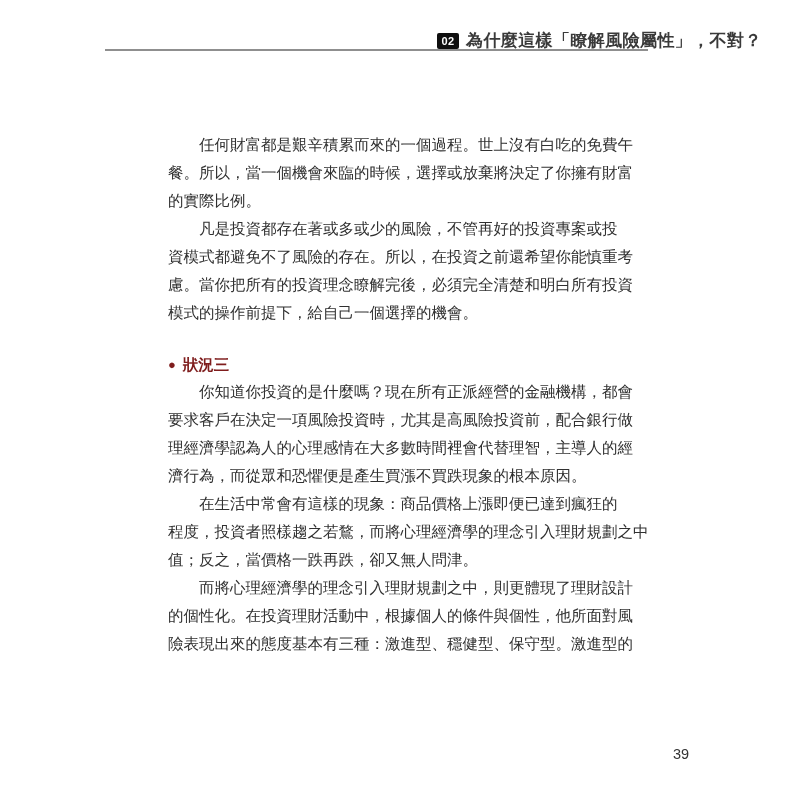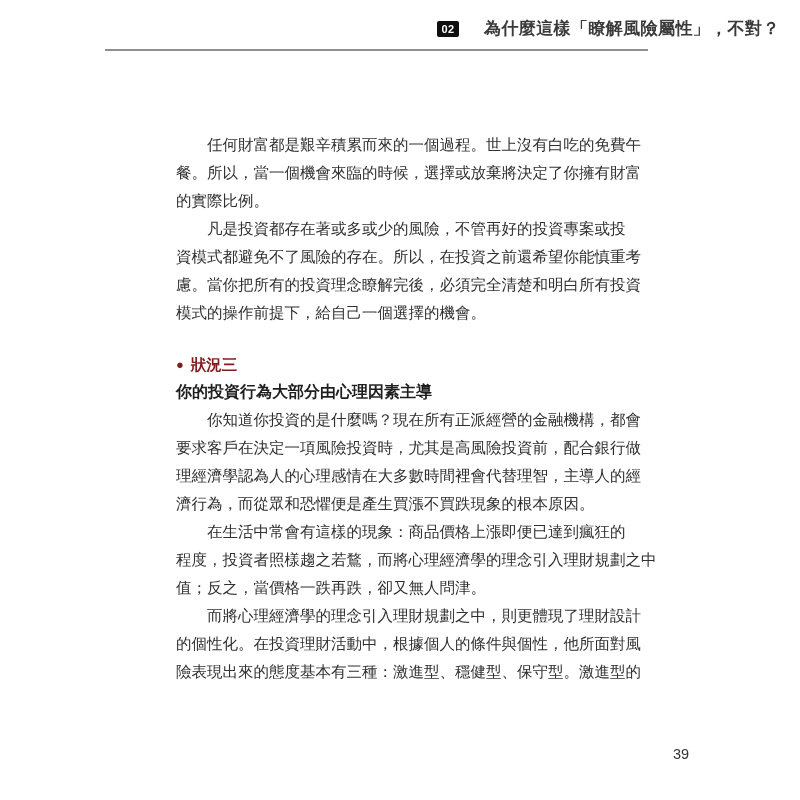--- a/index.html
+++ b/index.html
@@ -16,26 +16,26 @@
   .header-rule {
     position: absolute;
     left: 105px;
     top: 49px;
     width: 543px;
     height: 2px;
     background: #8f8f8f;
   }
   .running-header {
     position: absolute;
-    top: 20px;
+    top: 32px;
     left: 437px;
     height: 17px;
     display: flex;
     align-items: center;
-    gap: 25px;
+    gap: 7px;
     font-family: "Liberation Sans", "DejaVu Sans", sans-serif;
   }
   .chapter-badge {
     display: inline-block;
     min-width: 22px;
     height: 16px;
     line-height: 16px;
     text-align: center;
     border-radius: 2px;
     font-size: 11px;
@@ -106,31 +106,30 @@
 </head>
 <body>
 
 <div class="header-rule" style="background: rgb(143, 143, 143);"></div>
 
 <div class="running-header">
   <span class="chapter-badge" style="background: rgb(15, 15, 15); color: rgb(255, 255, 255);">02</span>
   <span class="chapter-title">為什麼這樣「瞭解風險屬性」，不對？</span>
 </div>
 
-<div class="body-text" style="color: rgb(48, 48, 48); margin-left: 8px;">
+<div class="body-text" style="color: rgb(48, 48, 48);">
     <div class="line indent">任何財富都是艱辛積累而來的一個過程。世上沒有白吃的免費午</div>
     <div class="line">餐。所以，當一個機會來臨的時候，選擇或放棄將決定了你擁有財富</div>
     <div class="line">的實際比例。</div>
     <div class="line indent">凡是投資都存在著或多或少的風險，不管再好的投資專案或投</div>
     <div class="line">資模式都避免不了風險的存在。所以，在投資之前還希望你能慎重考</div>
     <div class="line">慮。當你把所有的投資理念瞭解完後，必須完全清楚和明白所有投資</div>
     <div class="line">模式的操作前提下，給自己一個選擇的機會。</div>
     <div class="spacer"></div>
     <div class="section-marker"><span class="bullet">●</span><span>狀況三</span></div>
-    <div class="sub-heading">你的投資行為大部分由心理因素主導</div>
     <div class="line indent">你知道你投資的是什麼嗎？現在所有正派經營的金融機構，都會</div>
     <div class="line">要求客戶在決定一項風險投資時，尤其是高風險投資前，配合銀行做</div>
     <div class="line">理經濟學認為人的心理感情在大多數時間裡會代替理智，主導人的經</div>
     <div class="line">濟行為，而從眾和恐懼便是產生買漲不買跌現象的根本原因。</div>
     <div class="line indent">在生活中常會有這樣的現象：商品價格上漲即便已達到瘋狂的</div>
     <div class="line">程度，投資者照樣趨之若鶩，而將心理經濟學的理念引入理財規劃之中</div>
     <div class="line">值；反之，當價格一跌再跌，卻又無人問津。</div>
     <div class="line indent">而將心理經濟學的理念引入理財規劃之中，則更體現了理財設計</div>
     <div class="line">的個性化。在投資理財活動中，根據個人的條件與個性，他所面對風</div>
     <div class="line">險表現出來的態度基本有三種：激進型、穩健型、保守型。激進型的</div>

